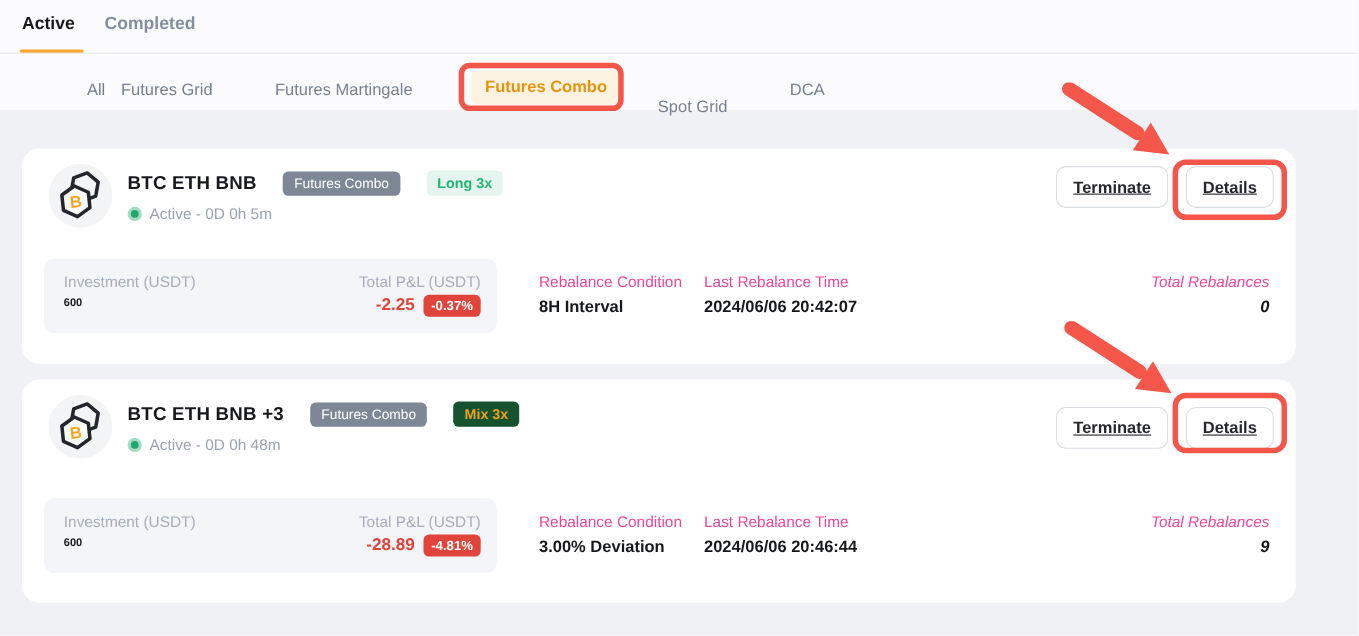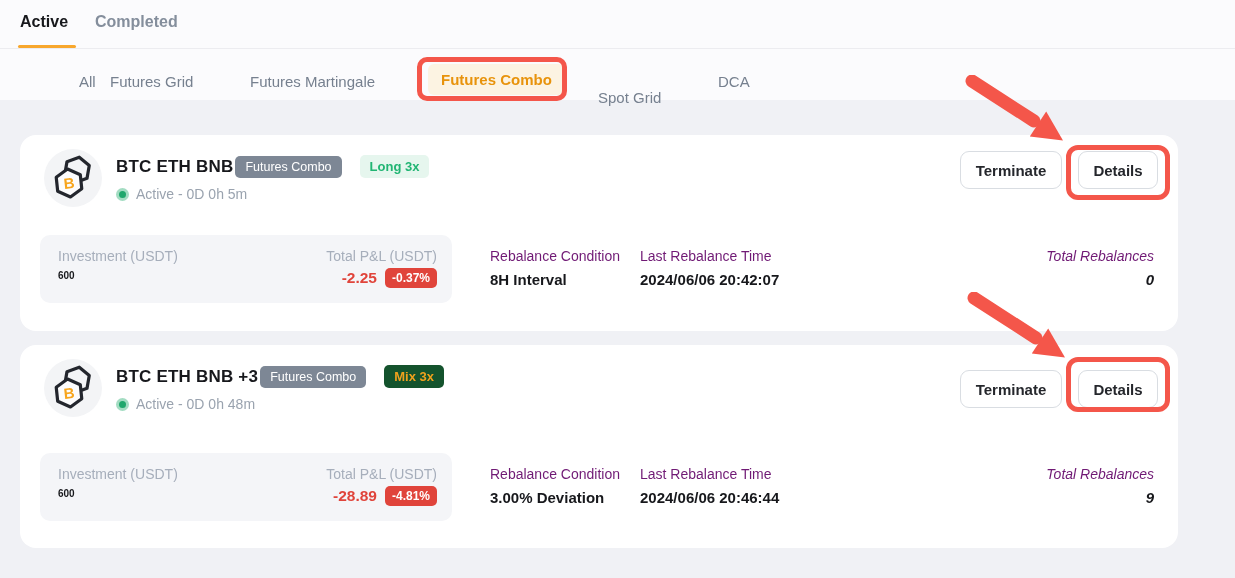--- a/index.html
+++ b/index.html
@@ -20,55 +20,55 @@
   .filter { position:absolute; top:73px; font-size:15px; color:#76808f; cursor:pointer; }
   .filter-chip { position:absolute; left:428px; top:64px; background:#fcf3e2; color:#e8930c;
                  font-weight:bold; font-size:15px; padding:7px 13px; border-radius:6px; cursor:pointer; }
 
   
   .card { position:absolute; left:20px; width:1158px; background:#fff; border-radius:16px; }
   .card1 { top:135px; height:196px; }
   .card2 { top:345px; height:203px; }
 
   .avatar { position:absolute; left:24px; top:14px; width:58px; height:58px; }
-  .title-row { position:absolute; left:96px; top:20px; display:flex; align-items:center; gap:2px; }
+  .title-row { position:absolute; left:96px; top:20px; display:flex; align-items:center; gap:24px; }
   .bot-title { font-size:17px; font-weight:bold; color:#17181c; letter-spacing:.2px; }
   .badge-strategy { background:#7d8795; color:#fff; font-size:12.5px; padding:4px 10px; border-radius:5px; }
-  .badge-mode { font-size:13px; font-weight:bold; padding:4px 10px; border-radius:5px;margin-left:16px; }
+  .badge-mode { font-size:13px; font-weight:bold; padding:4px 10px; border-radius:5px; }
   .mode-green { background:#e6f6ee; color:#21b573; }
   .mode-orange { background:#14532d; color:#f0a11d; }
 
   .status-row { position:absolute; left:96px; top:51px; display:flex; align-items:center; gap:7px;
                 font-size:14px; color:#9aa3af; }
   .status-dot { width:13px; height:13px; border-radius:50%; background:#a3dcc2;
                 display:flex; align-items:center; justify-content:center; }
   .status-dot::after { content:""; width:7px; height:7px; border-radius:50%; background:#1fa76c; }
 
   .btn { position:absolute; top:16px; height:38px; border:1px solid #d9dde2; border-radius:9px;
          background:#fff; font-size:15px; font-weight:bold; color:#25272c;
-         display:flex; align-items:center; justify-content:center; cursor:pointer; }
+         display:flex; align-items:center; justify-content:center; cursor:pointer;text-decoration:underline; }
   .card2 .btn { top:25px; }
   .btn-terminate { left:940px; width:102px; }
   .btn-details { left:1058px; width:80px; }
 
   .stats-panel { position:absolute; left:20px; top:100px; width:412px; height:68px;
                  background:#f4f5f8; border-radius:10px; }
   .card2 .stats-panel { top:108px; }
   .panel-left { position:absolute; left:18px; top:13px; }
   .panel-right { position:absolute; right:15px; top:13px; text-align:center; }
   .stat-label { font-size:14px; color:#a6aebb; }
   .stat-value { margin-top:6px; font-size:10px; font-weight:bold; color:#17181c; }
   .pnl-row { display:flex; gap:8px; align-items:center; justify-content:flex-end; margin-top:4px; }
   .pnl-value { color:#e0443b; font-weight:bold; font-size:15.5px; }
   .pnl-badge { background:#e0443b; color:#fff; font-size:12px; font-weight:bold;
                padding:3px 7px; border-radius:5px; }
 
   .info-col { position:absolute; top:113px; }
   .card2 .info-col { top:121px; }
-  .info-label { font-size:14px; color:#701a75; }
+  .info-label { font-size:14px; color:#ec4899; }
   .info-value { margin-top:7px; font-size:15px; font-weight:bold; color:#17181c; }
   .col-rebalance { left:470px; }
   .col-lasttime { left:620px; }
   .col-total { right:24px; text-align:right;font-style:italic; }
 
   
   .annotation-box-filter { position:absolute; left:417px; top:57px; width:150px; height:44px;
                            border:5px solid #f4564a; border-radius:10px; pointer-events:none; }
   .annotation-box-details { position:absolute; width:104px; height:55px;
                             border:5px solid #f4564a; border-radius:12px; pointer-events:none; }

